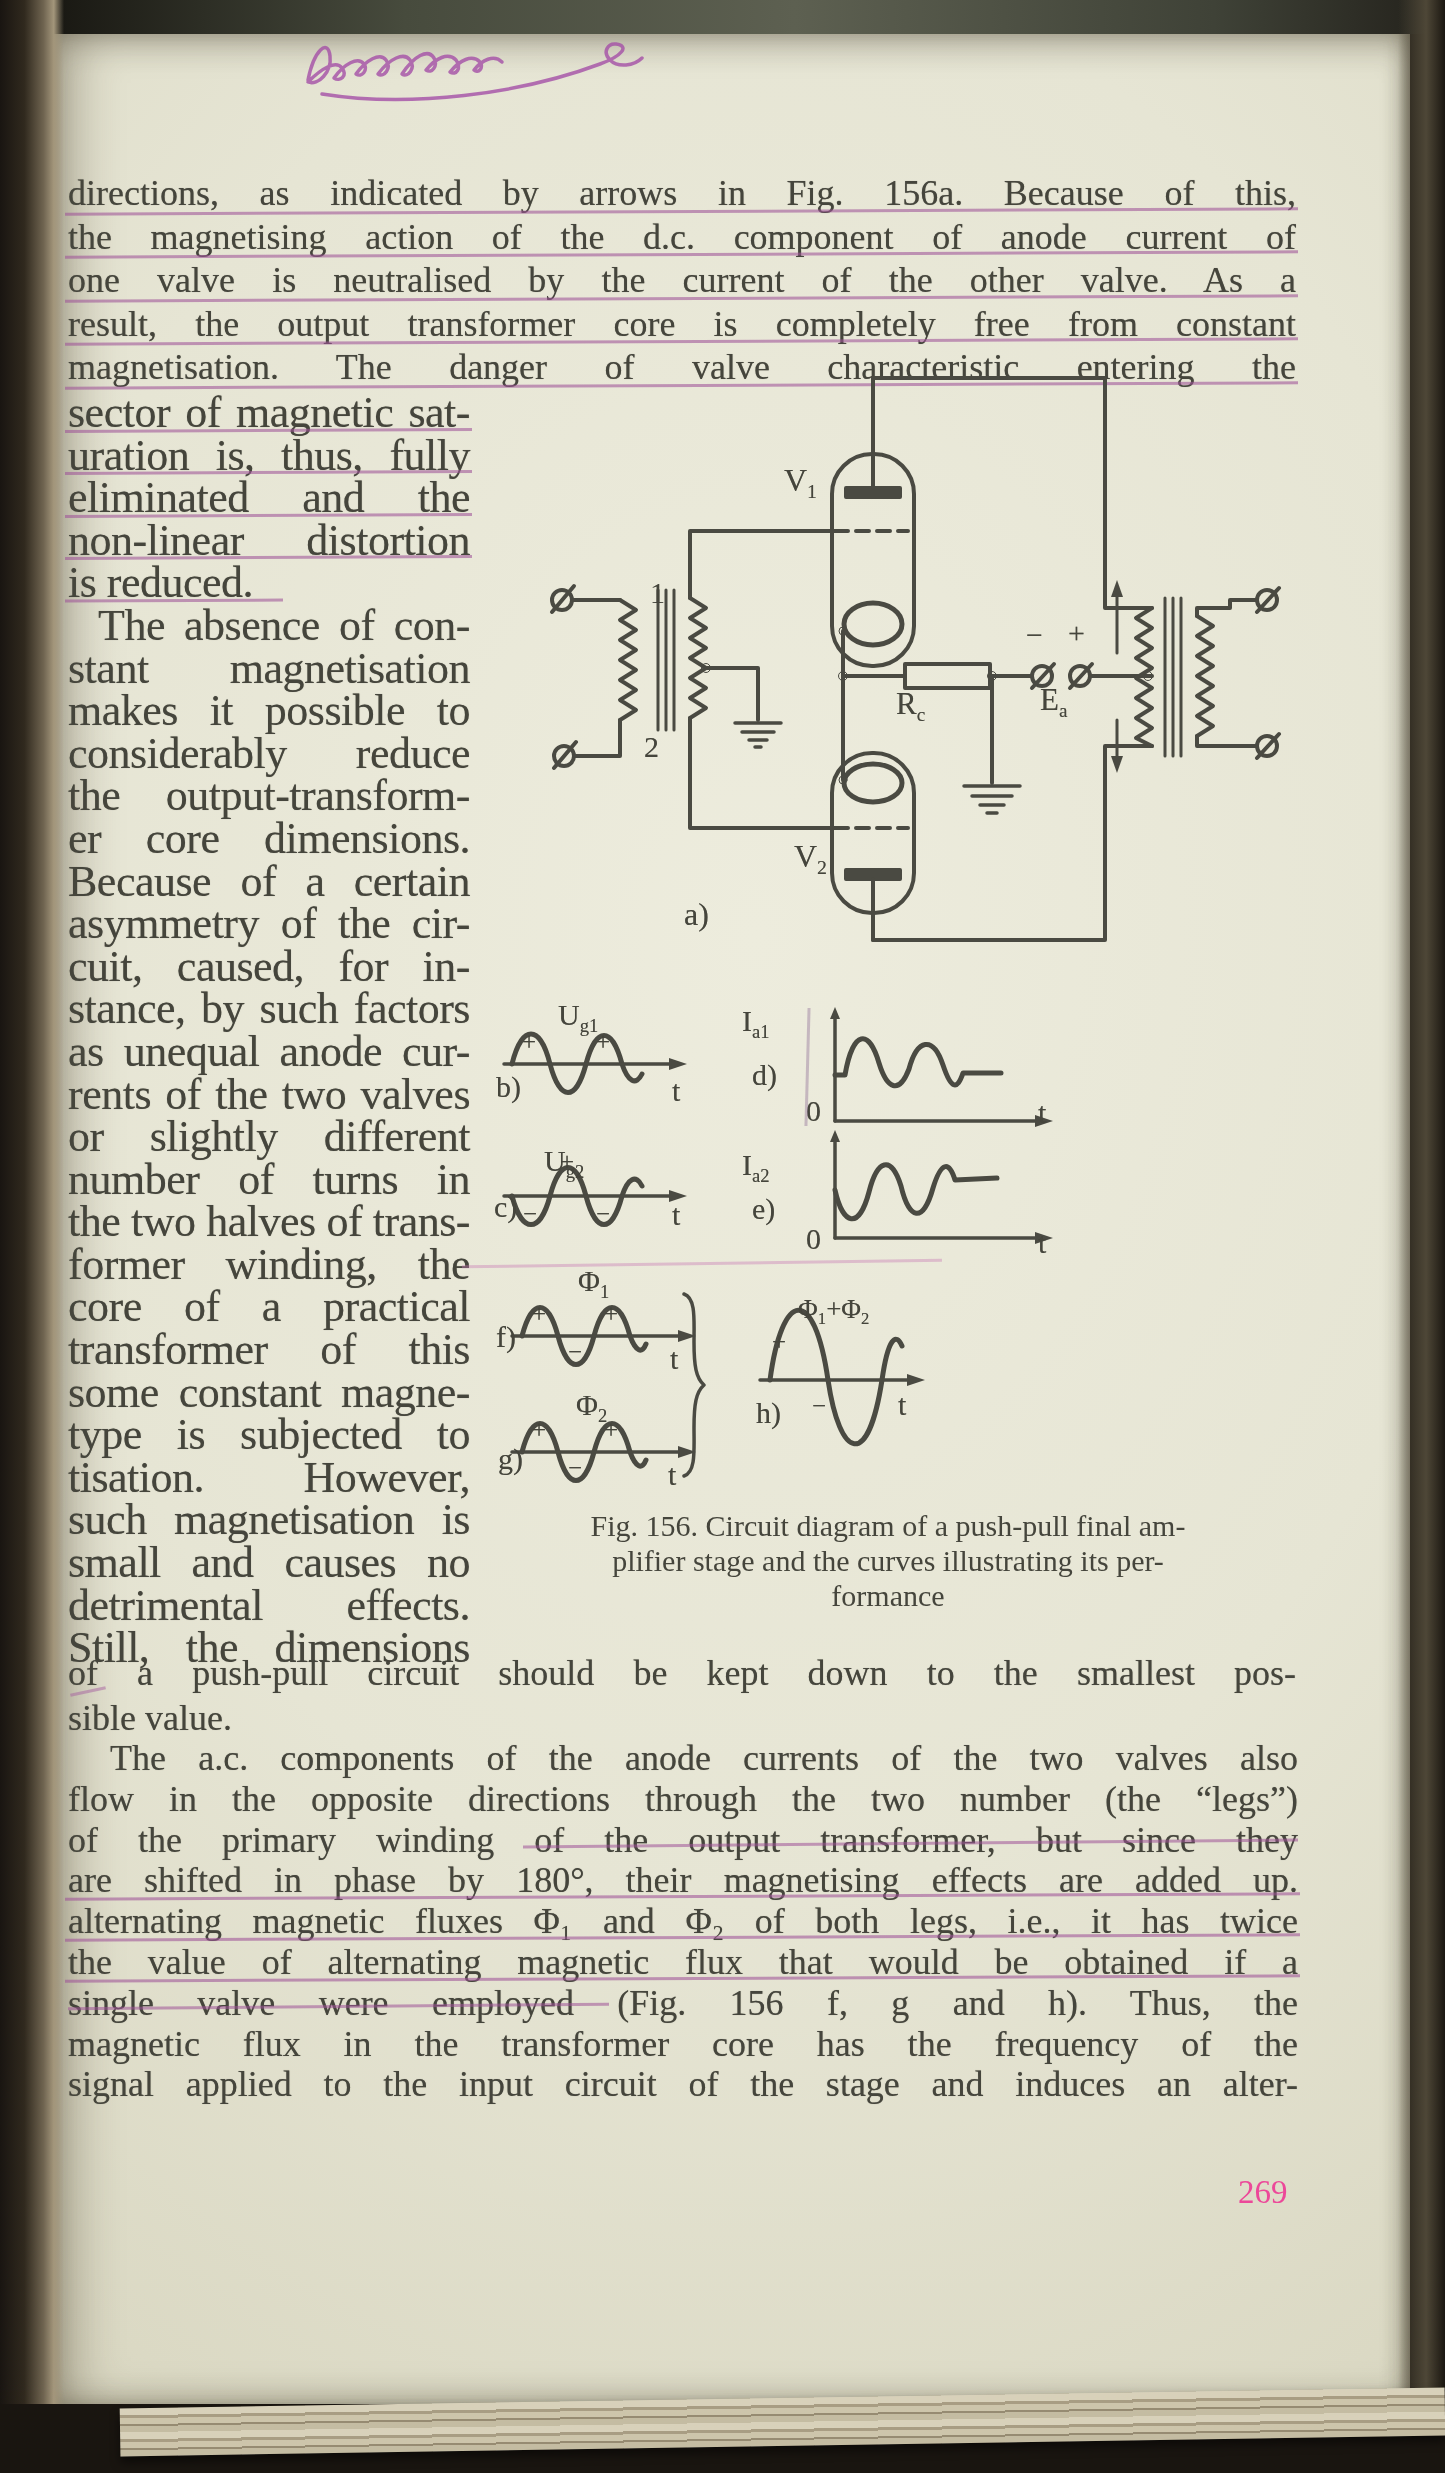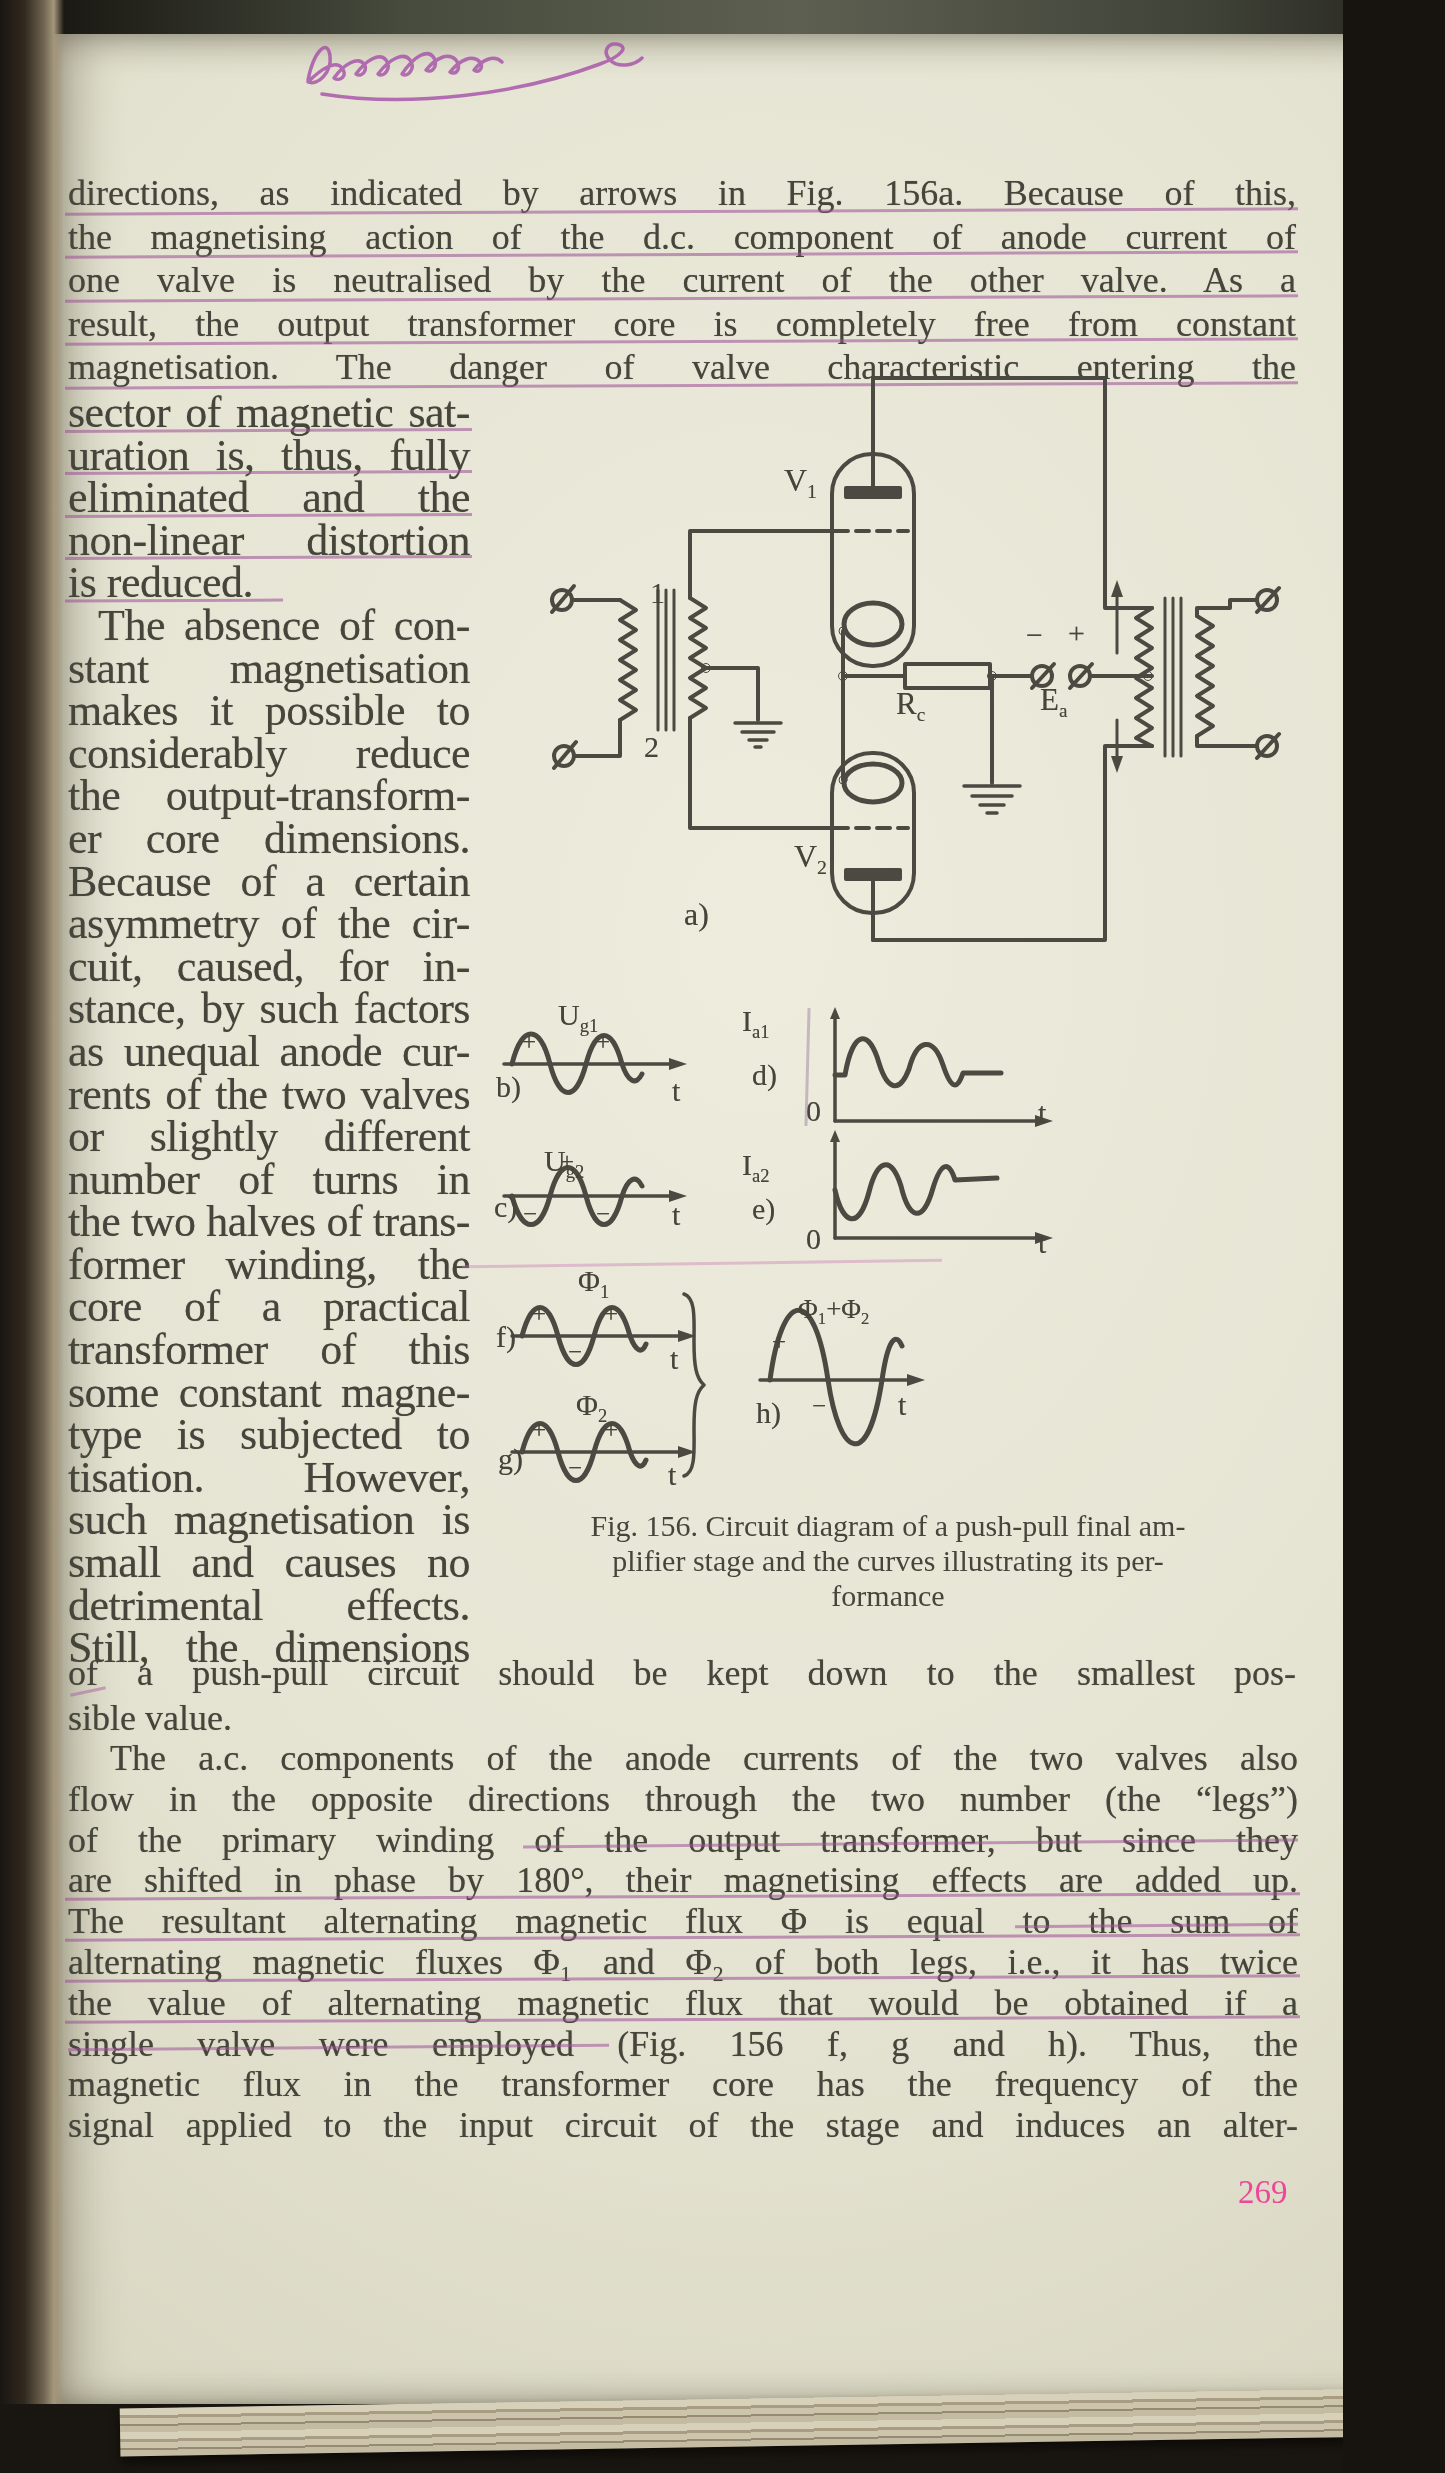--- a/index.html
+++ b/index.html
@@ -1,16 +1,16 @@
 <!DOCTYPE html>
 <html><head>
 <meta charset="utf-8">
 <style>
   html,body{margin:0;padding:0;background:#17140f;}
-  .photo{position:relative;width:1343px;height:2473px;overflow:hidden;
+  .photo{position:relative;width:1445px;height:2473px;overflow:hidden;
          background:#221e17;font-family:"Liberation Serif","DejaVu Serif",serif;}
   .page{position:absolute;left:46px;top:26px;width:1364px;height:2388px;border-radius:6px;
         background:
           radial-gradient(120% 90% at 52% 38%, #edecdd 0%, #e6e5d4 45%, #dbd9c4 76%, #cfccb5 100%);
         box-shadow: inset 28px 0 48px rgba(60,48,30,.35), inset -6px 0 18px rgba(60,50,35,.25),
                     inset 0 16px 30px rgba(70,64,48,.30), inset 0 -14px 26px rgba(70,64,48,.28);}
   .top-band{position:absolute;left:0;top:0;width:1445px;height:34px;
         background:linear-gradient(90deg,#12100c 0%,#474b3d 28%,#5d6051 55%,#3f4237 84%,#23211b 100%);}
   .left-spine{position:absolute;left:0;top:0;width:64px;height:2473px;
         background:linear-gradient(90deg,#191511 0%,#30291e 38%,#6f6450 68%,#a3967b 84%,rgba(210,200,175,0) 100%);}
@@ -101,21 +101,20 @@
   </div>
   <div class="bridge2">
     <div class="tl">sible value.</div>
   </div>
 
   <div class="para3">
     <div class="tl j" style="text-indent:42px">The a.c. components of the anode currents of the two valves also</div>
     <div class="tl j">flow in the opposite directions through the two number (the “legs”)</div>
     <div class="tl j strike" style="--sl:37%;--sr:0%">of the primary winding of the output transformer, but since they</div>
     <div class="tl j ul">are shifted in phase by 180°, their magnetising effects are added up.</div>
-    <div class="tl j ul strike" style="--sl:77%;--sr:0%">The resultant alternating magnetic flux Φ is equal to the sum of</div>
     <div class="tl j ul">alternating magnetic fluxes Φ₁ and Φ₂ of both legs, i.e., it has twice</div>
     <div class="tl j ul">the value of alternating magnetic flux that would be obtained if a</div>
     <div class="tl j strike" style="--sl:0%;--sr:56%">single valve were employed (Fig. 156 f, g and h). Thus, the</div>
     <div class="tl j">magnetic flux in the transformer core has the frequency of the</div>
     <div class="tl j">signal applied to the input circuit of the stage and induces an alter-</div>
   </div>
 
   <div class="caption">
     <div class="tl" style="text-shadow:none">Fig. 156. Circuit diagram of a push-pull final am-</div>
     <div class="tl" style="text-shadow:none">plifier stage and the curves illustrating its per-</div>

